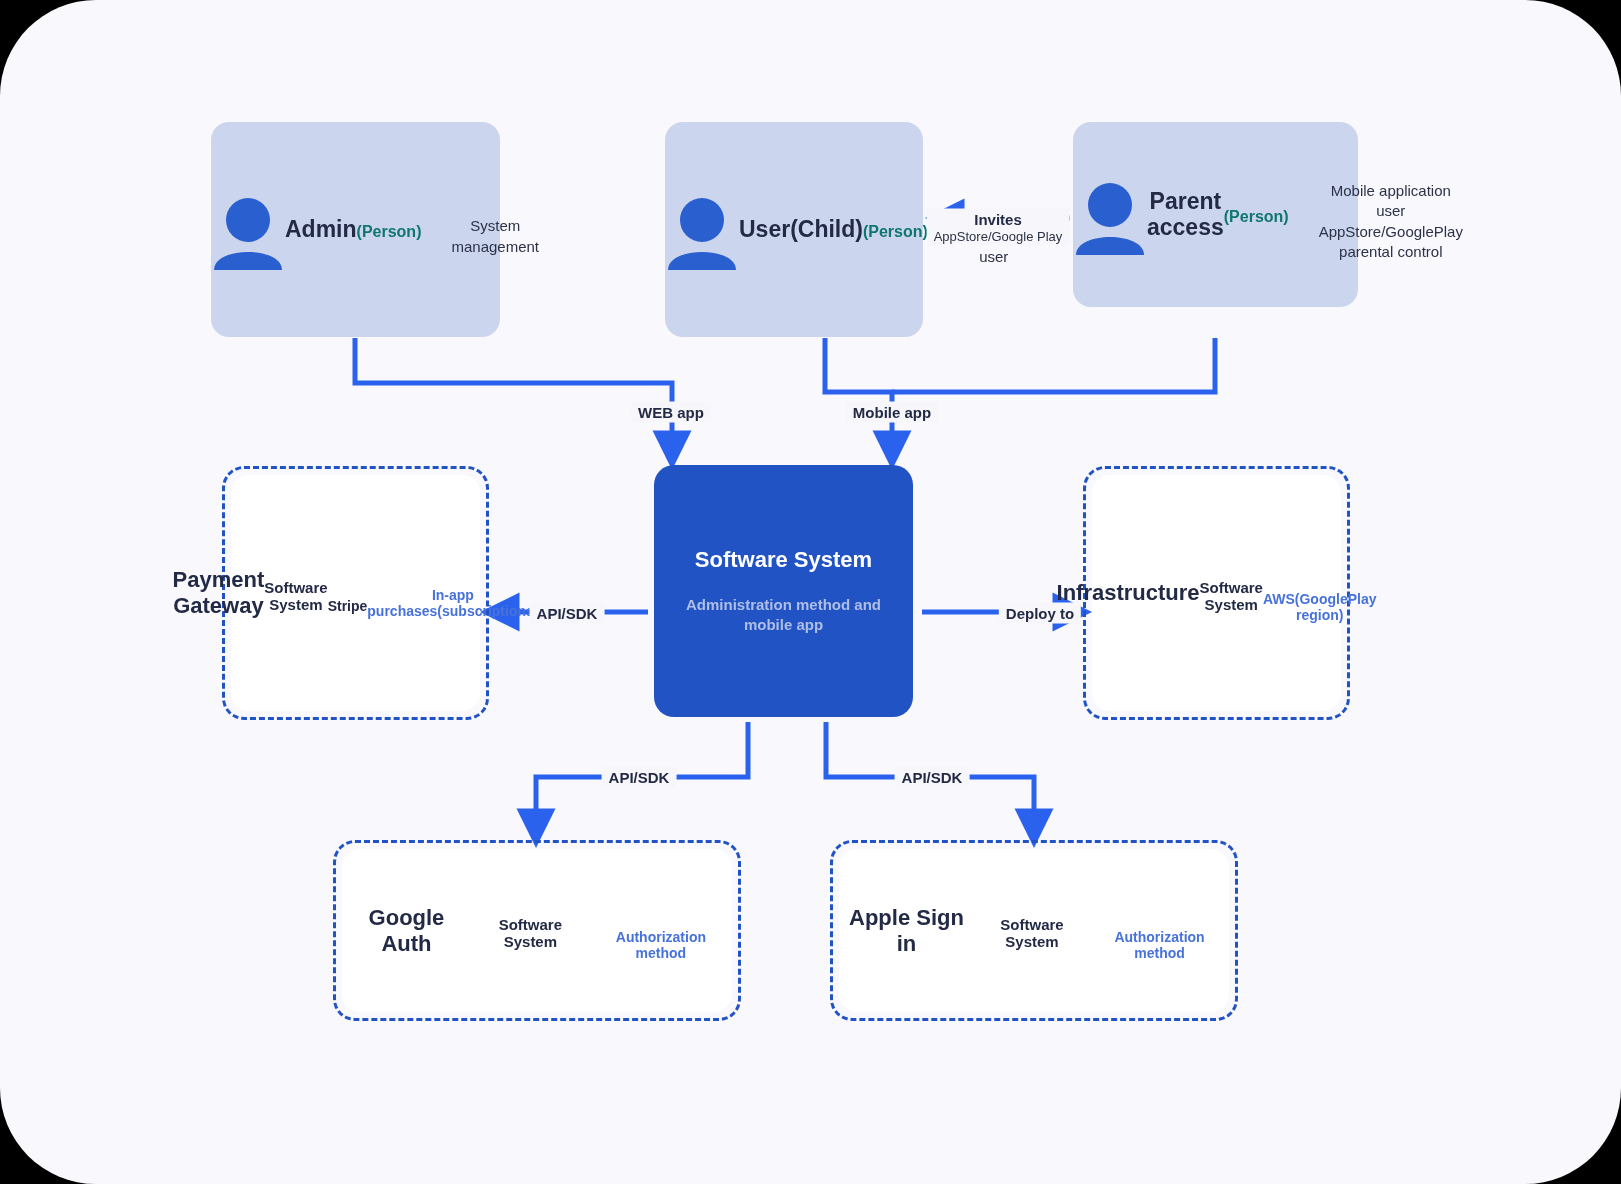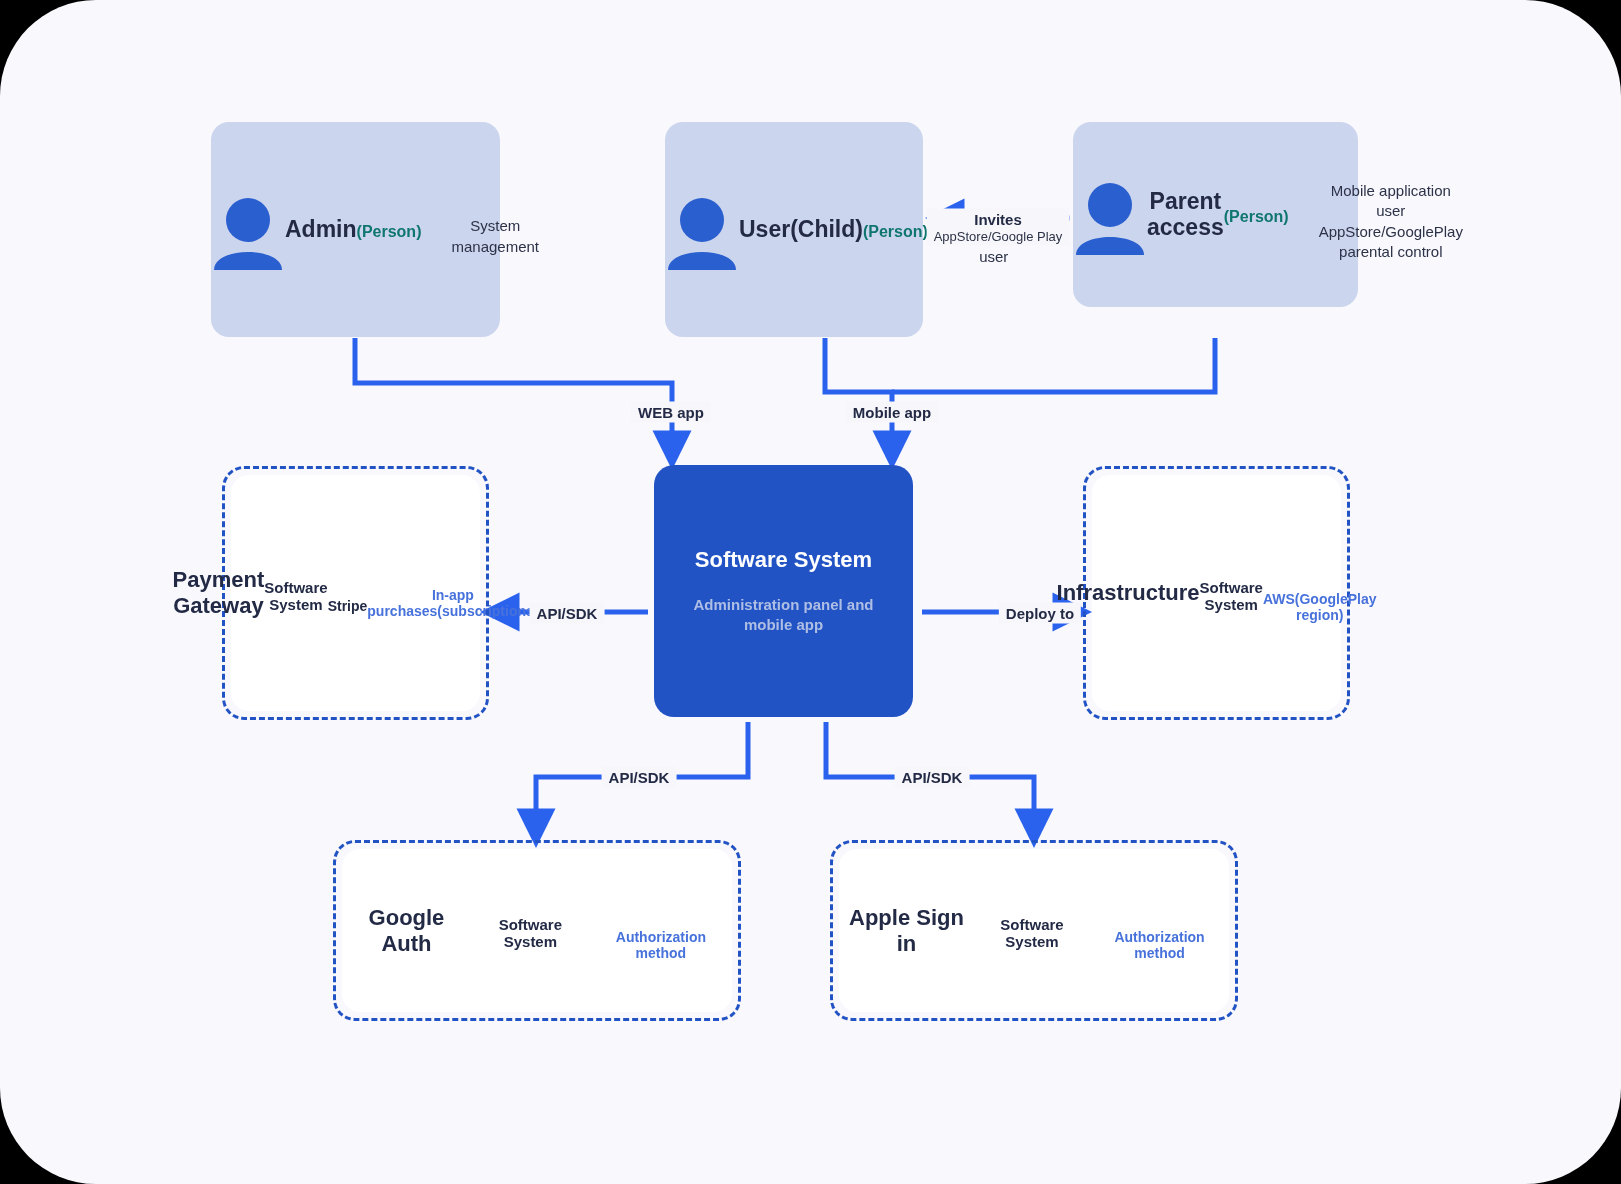--- a/index.html
+++ b/index.html
@@ -238,21 +238,21 @@
     <div class="person-name">Parent access</div>
     <div class="person-role">(Person)</div>
     <div class="person-desc">
       <span>Mobile application user</span><br>
       <span>AppStore/GooglePlay parental control</span>
     </div>
   </div>
 
   <div id="software-system">
     <div class="sys-title">Software System</div>
-    <div class="sys-desc">Administration panel and mobile app</div>
+    <div class="sys-desc">Administration method and mobile app</div>
   </div>
 
   <div class="ext-box" style="left:222px; top:466px; width:267px; height:254px;">
     <div class="dashed-frame"></div>
     <div class="card">
       <div class="ext-title">Payment Gateway</div>
       <div class="ext-sub">Software System</div>
       <div class="ext-note">Stripe</div>
       <div class="ext-tech">In-app purchases(subscriptions)</div>
     </div>

